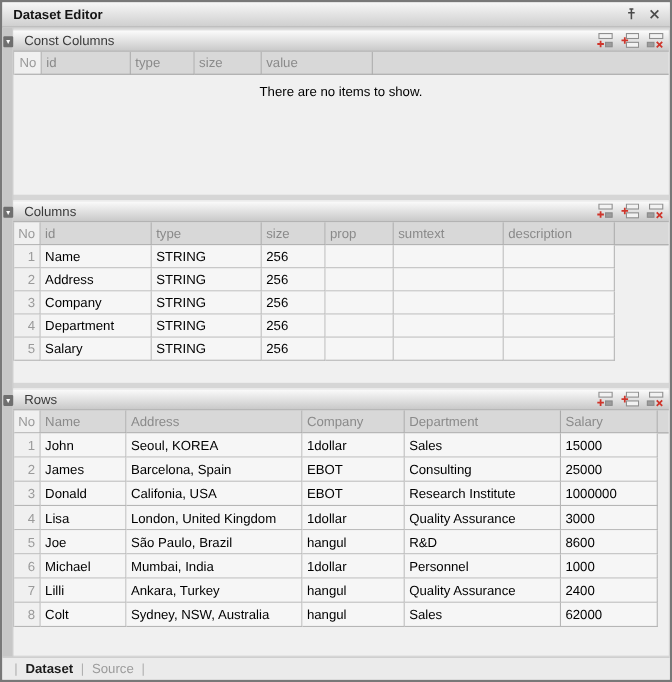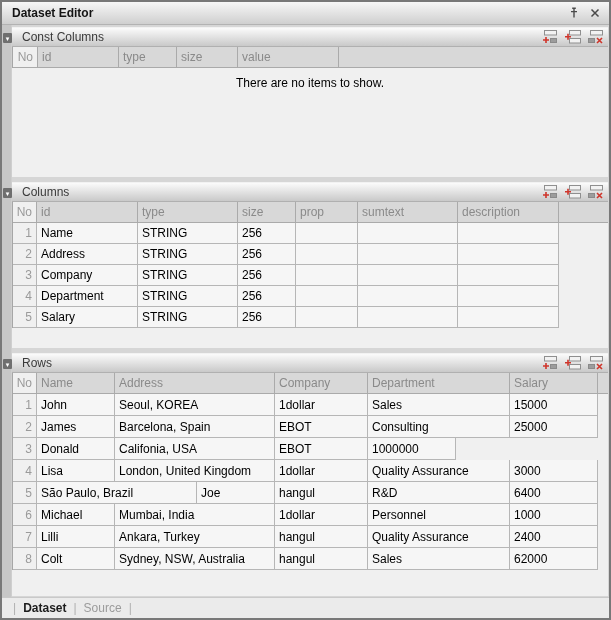--- a/index.html
+++ b/index.html
@@ -305,37 +305,38 @@
               <div style="width: 160px;">Barcelona, Spain</div>
               <div style="width: 93px;">EBOT</div>
               <div style="width: 142px;">Consulting</div>
               <div style="width: 88px;">25000</div>
             </div>
             <div class="grid-row">
               <div class="num" style="width: 24px;">3</div>
               <div style="width: 78px;">Donald</div>
               <div style="width: 160px;">Califonia, USA</div>
               <div style="width: 93px;">EBOT</div>
+              <div style="width: 142px;">Research Institute</div>
               <div style="width: 88px;">1000000</div>
             </div>
             <div class="grid-row">
               <div class="num" style="width: 24px;">4</div>
               <div style="width: 78px;">Lisa</div>
               <div style="width: 160px;">London, United Kingdom</div>
               <div style="width: 93px;">1dollar</div>
               <div style="width: 142px;">Quality Assurance</div>
               <div style="width: 88px;">3000</div>
             </div>
             <div class="grid-row">
               <div class="num" style="width: 24px;">5</div>
+              <div style="width: 78px;">Joe</div>
               <div style="width: 160px;">São Paulo, Brazil</div>
-              <div style="width: 78px;">Joe</div>
               <div style="width: 93px;">hangul</div>
               <div style="width: 142px;">R&amp;D</div>
-              <div style="width: 88px;">6400</div>
+              <div style="width: 88px;">8600</div>
             </div>
             <div class="grid-row">
               <div class="num" style="width: 24px;">6</div>
               <div style="width: 78px;">Michael</div>
               <div style="width: 160px;">Mumbai, India</div>
               <div style="width: 93px;">1dollar</div>
               <div style="width: 142px; text-align: right;">Personnel</div>
               <div style="width: 88px;">1000</div>
             </div>
             <div class="grid-row">

